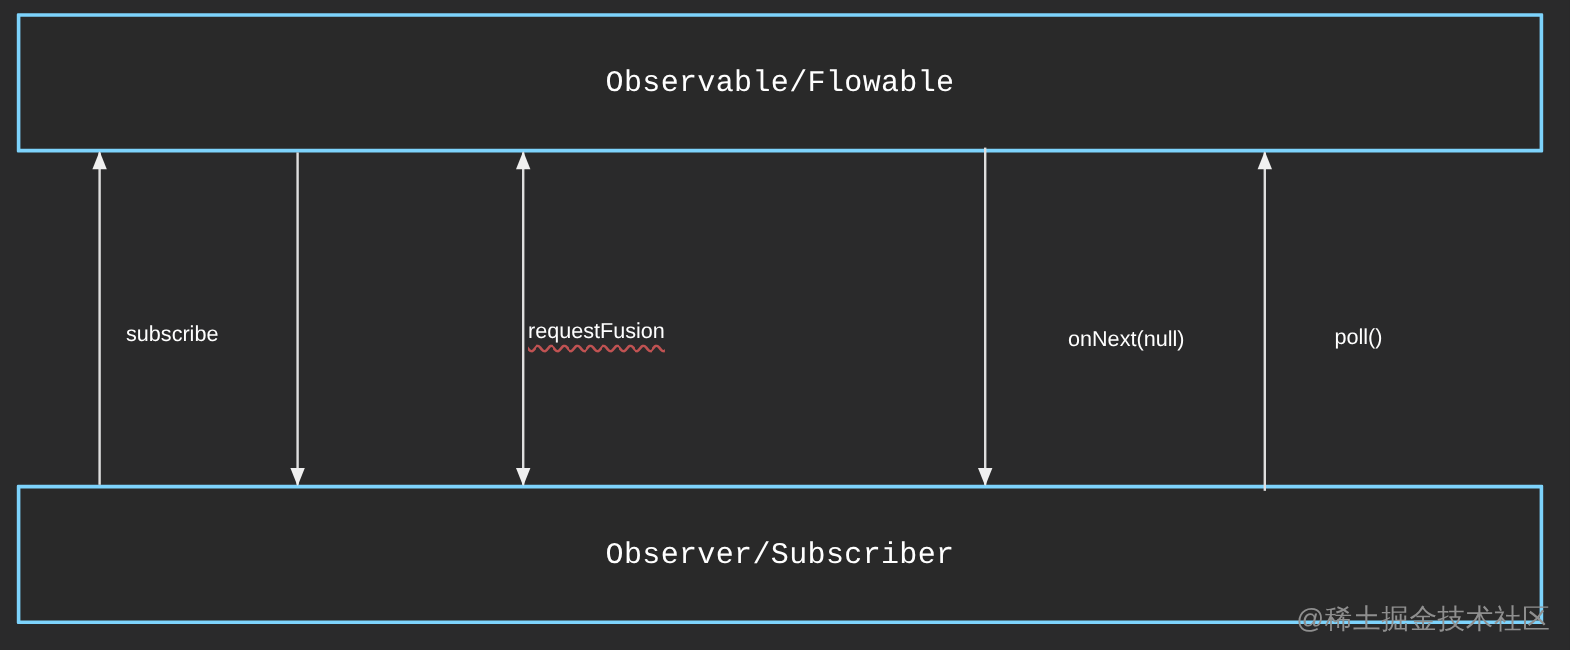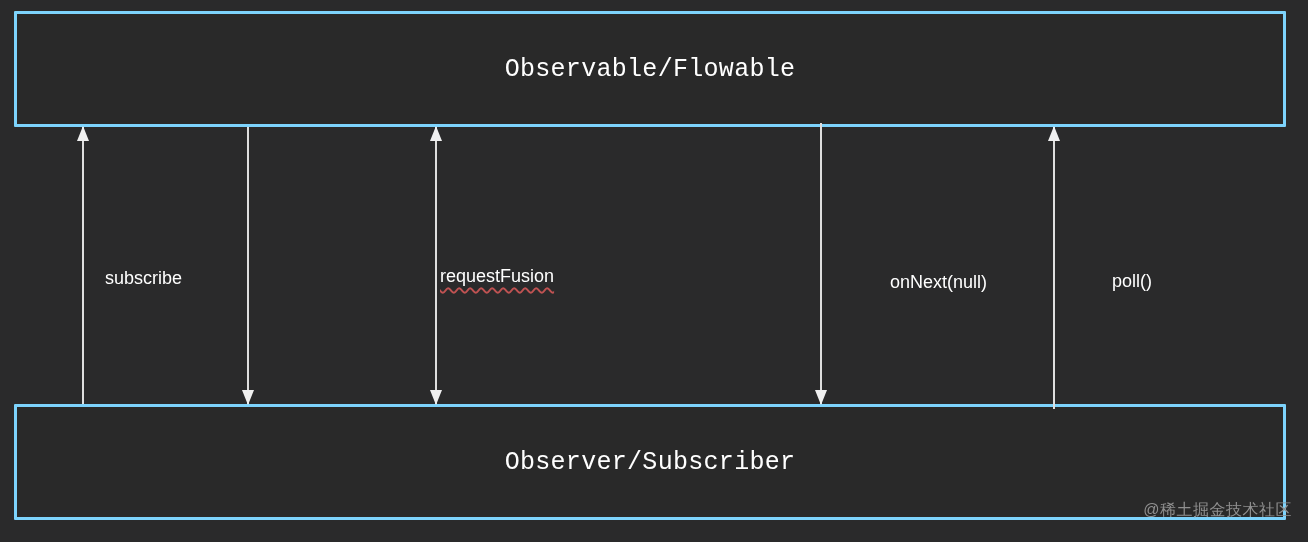--- a/index.html
+++ b/index.html
@@ -85,21 +85,21 @@
   .t-onsubscribe   { left: 270px;  top: 264px; }
   .t-requestfusion { left: 440px;  top: 262px; }
   .t-onnext        { left: 850px;  top: 268px; margin-left: 40px; }
   .t-poll          { left: 1068px; top: 267px; margin-left: 44px; }
 
   .watermark {
     position: absolute;
     right: 16px;
     top: 500px;
     color: #8f8f8f;
-    font-size: 16px;
+    font-size: 23px;
     letter-spacing: 0.5px;
     white-space: nowrap;
   }
 </style>
 </head>
 <body>
 
 <div class="stage">
 
   <div class="box box-top">

